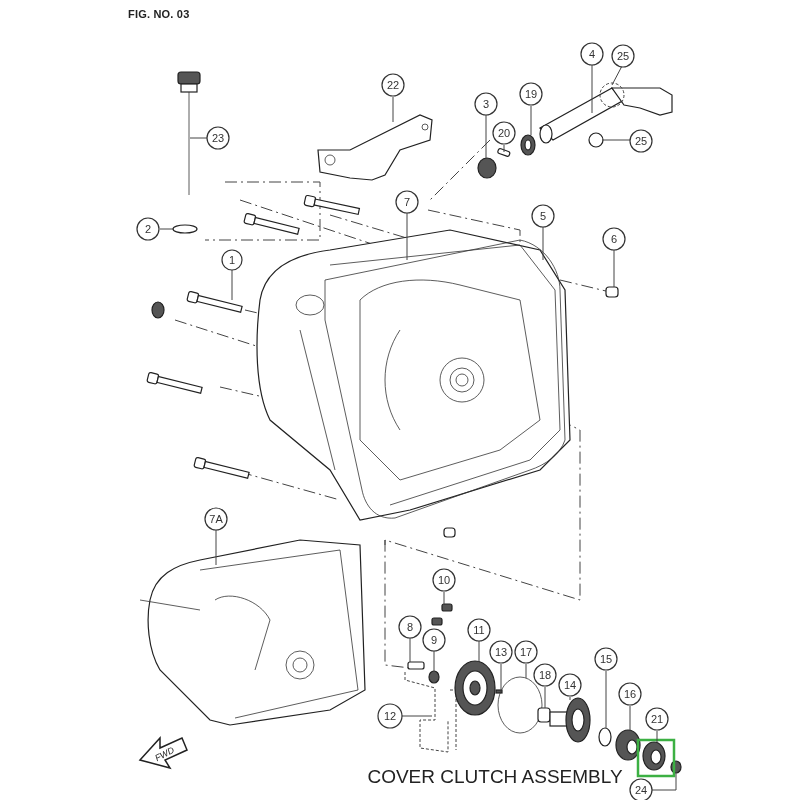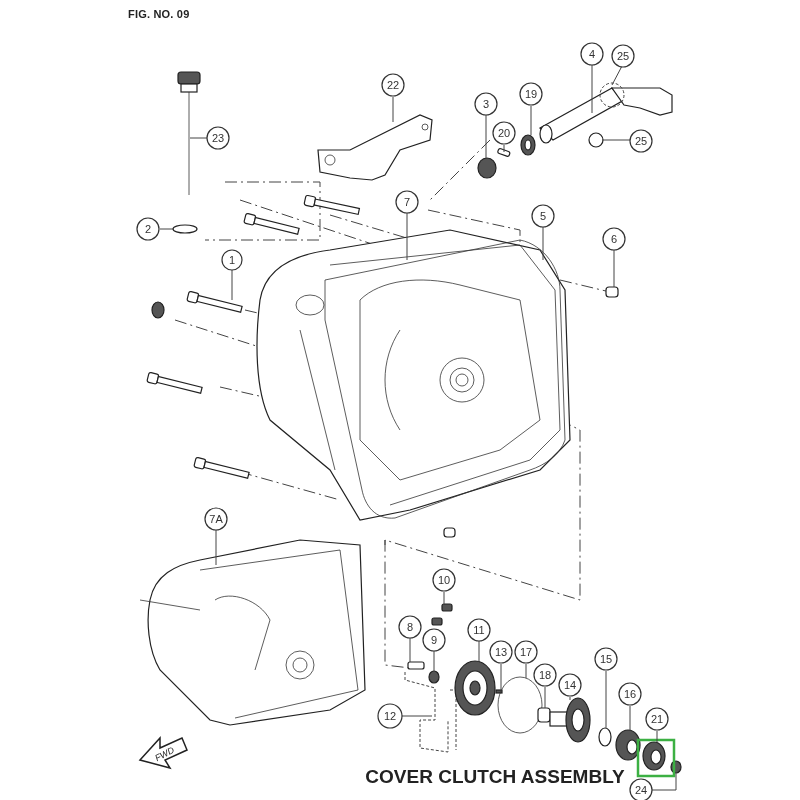--- a/index.html
+++ b/index.html
@@ -1,33 +1,33 @@
 <!DOCTYPE html>
 <html><head>
 <meta charset="utf-8">
 <style>
   html, body { margin: 0; padding: 0; background: #ffffff; }
   body { width: 800px; height: 800px; position: relative; overflow: hidden; font-family: "Liberation Sans", sans-serif; }
   #fig-label { position: absolute; left: 128px; top: 8px; font-size: 11px; font-weight: bold; color: #222; letter-spacing: 0.2px; }
   #diagram { position: absolute; left: 0; top: 0; width: 800px; height: 800px; }
   #caption { position: absolute; left: 0; width: 800px; top: 766px; text-align: center; font-size: 19px; color: #222; padding-left: 0px; }
-  #caption span { display: inline-block; margin-left: 190px; margin-right: 0; font-weight: bold; }
+  #caption span { display: inline-block; margin-left: 190px; margin-right: 0; }
   .callout circle { fill: #fff; stroke: #333; stroke-width: 1.2; }
   .callout text { font-family: "Liberation Sans", sans-serif; font-size: 11px; fill: #333; text-anchor: middle; dominant-baseline: central; }
   .leader { stroke: #444; stroke-width: 1; fill: none; }
   .dash { stroke: #444; stroke-width: 1; fill: none; stroke-dasharray: 12 4 2 4; }
   .dot { stroke: #444; stroke-width: 1; fill: none; stroke-dasharray: 3 2; }
   .part { stroke: #222; stroke-width: 1.2; fill: #fff; }
   .part-dark { stroke: #222; stroke-width: 1.2; fill: #555; }
   .thin { stroke: #333; stroke-width: 0.8; fill: none; }
 </style>
 </head>
 <body>
 
-<div id="fig-label">FIG. NO. 09</div>
+<div id="fig-label">FIG. NO. 03</div>
 
 <svg id="diagram" viewBox="0 0 800 800" xmlns="http://www.w3.org/2000/svg">
 
   <g>
     <path class="dash" d="M225 182 L320 182 L320 240 L205 240"></path>
     <path class="dash" d="M240 200 L420 260"></path>
     <path class="dash" d="M330 215 L430 245"></path>
     <path class="dash" d="M245 310 L330 330"></path>
     <path class="dash" d="M175 320 L300 360"></path>
     <path class="dash" d="M220 387 L320 410"></path>

